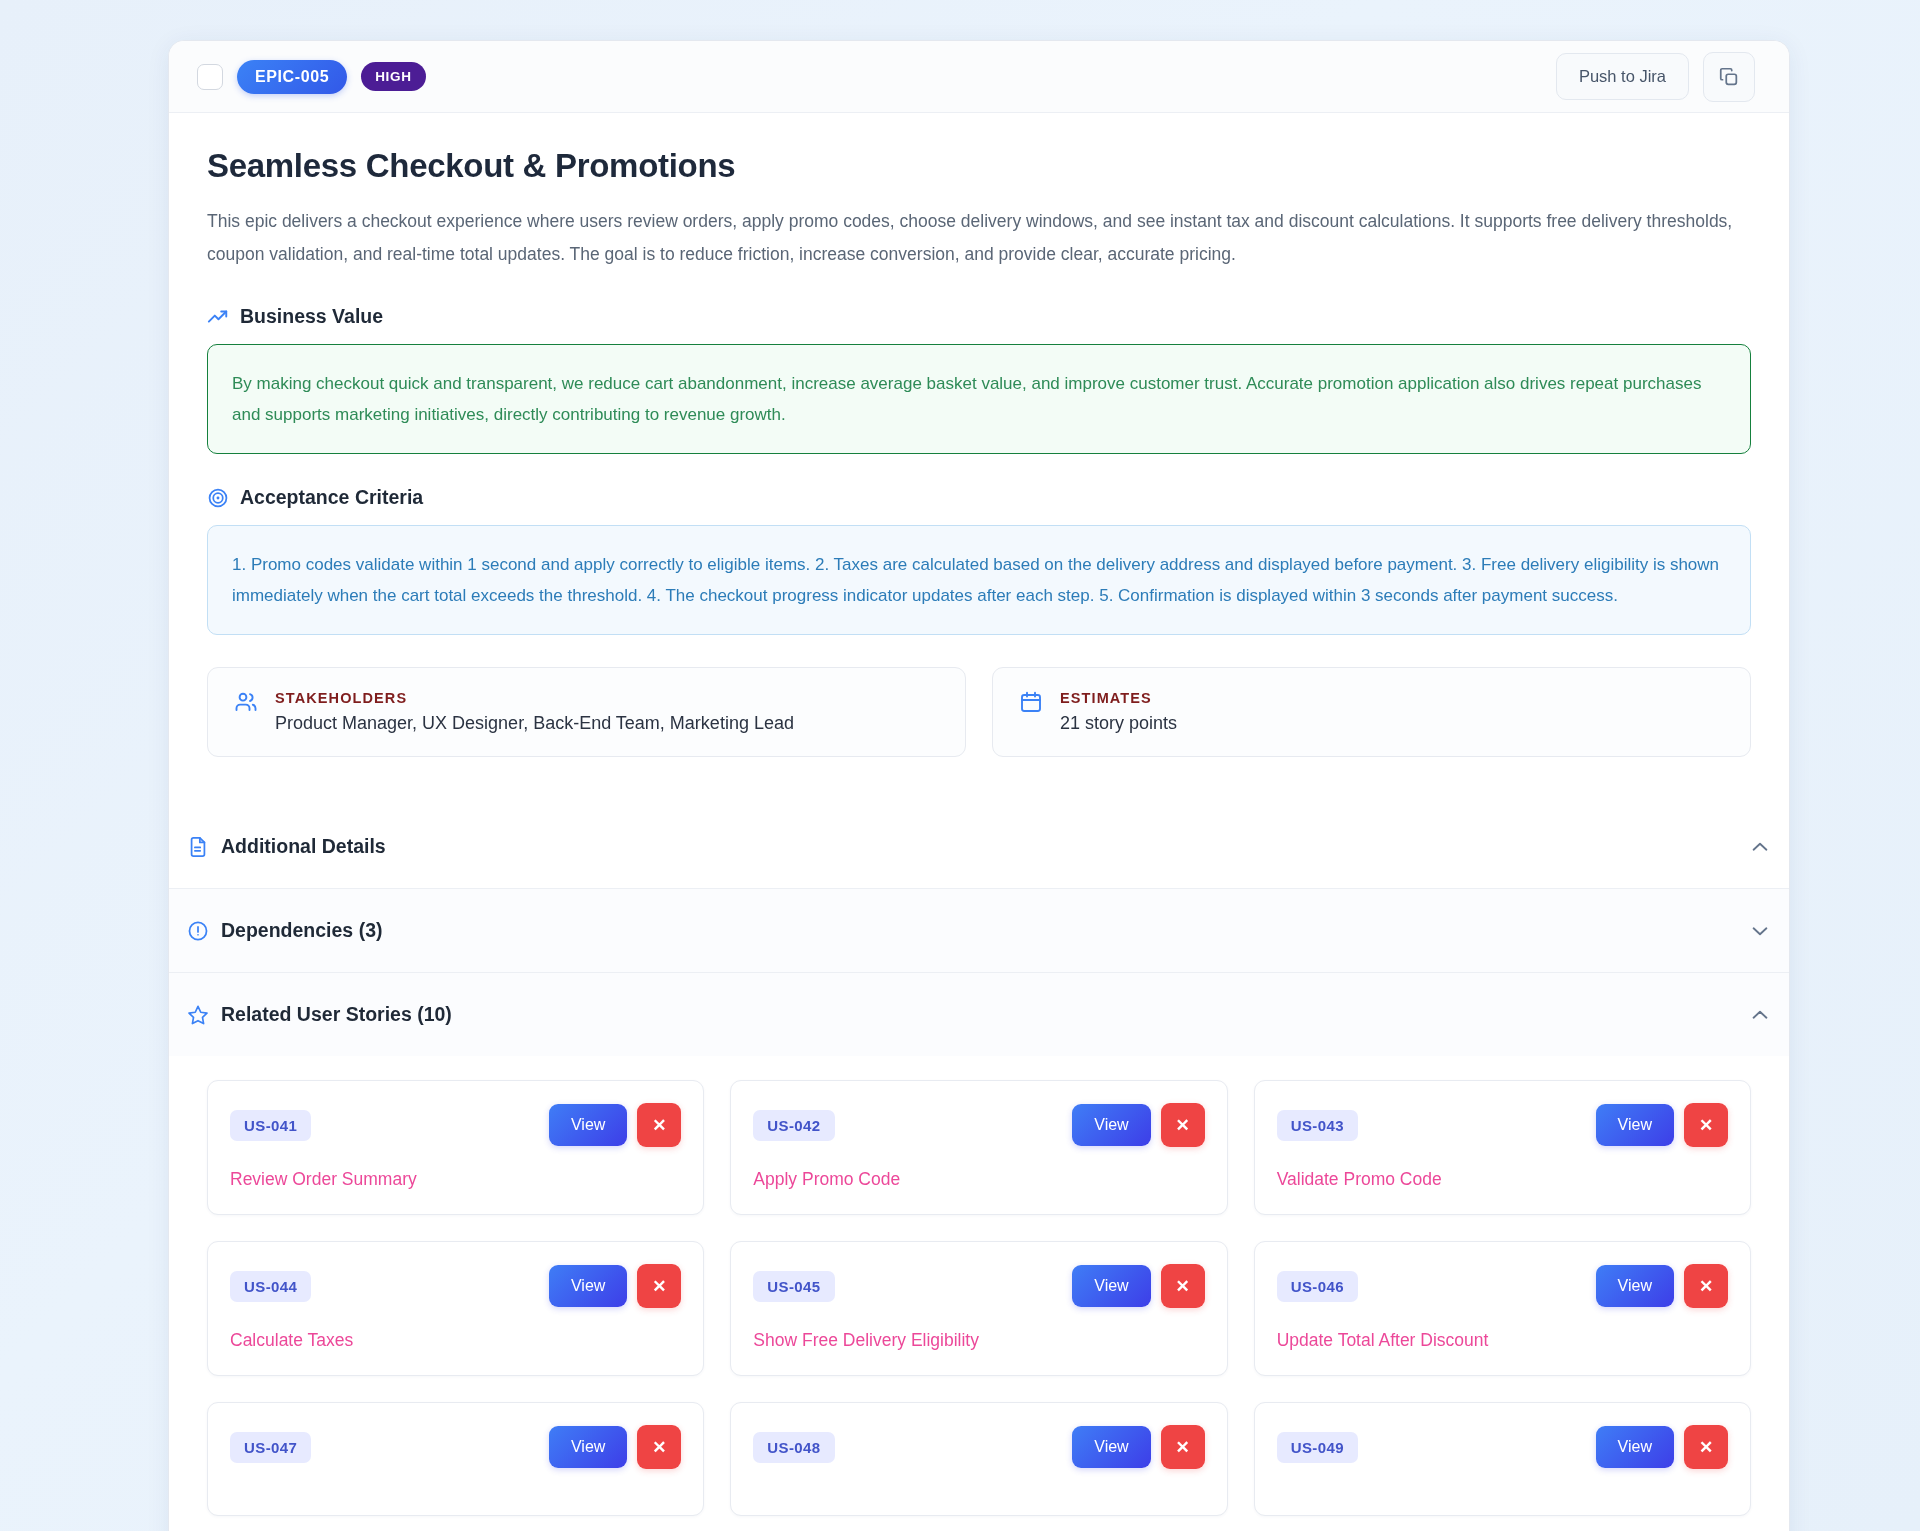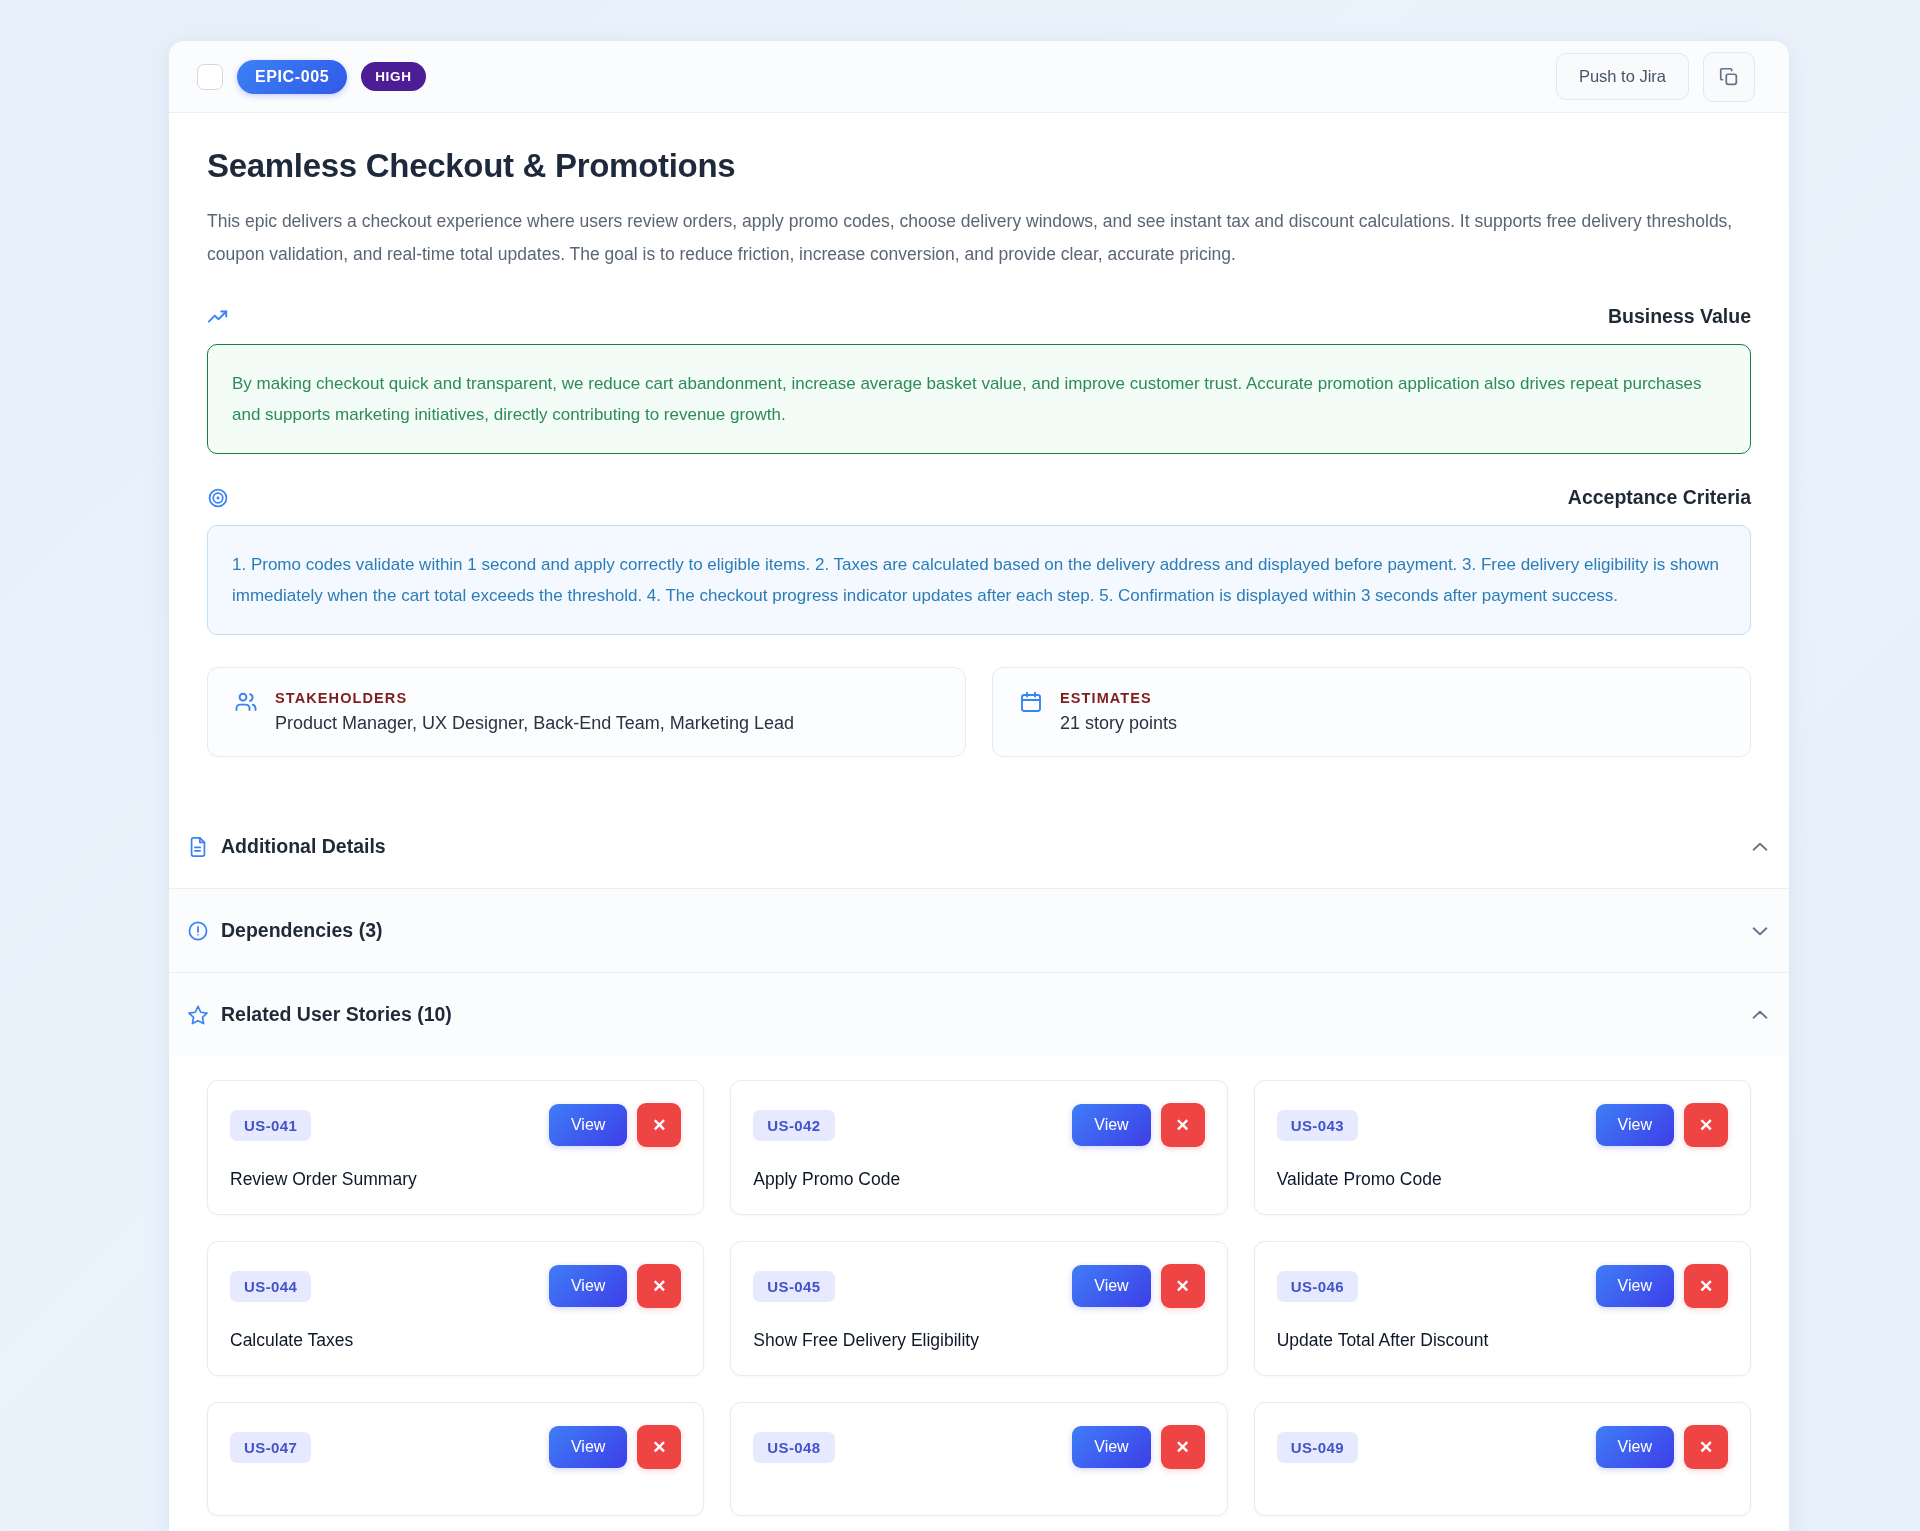--- a/index.html
+++ b/index.html
@@ -105,21 +105,20 @@
     color: #5a6676;
     max-width: 1560px;
     margin-bottom: 34px;
   }
 
   .sec-head {
     display: flex;
     align-items: center;
     gap: 11px;
     margin-bottom: 16px;
-    justify-content: space-between;
   }
   .sec-head .ttl {
     font-size: 19.5px;
     font-weight: 700;
     color: #1f2937;
   }
 
   .box {
     border-radius: 10px;
     padding: 23px 24px;
@@ -234,21 +233,21 @@
     width: 44px; height: 44px;
     font-size: 17px;
     font-weight: 700;
     cursor: pointer;
     font-family: inherit;
     display: flex; align-items: center; justify-content: center;
     box-shadow: 0 2px 6px rgba(239, 68, 68, 0.22);
   }
   .story-title {
     font-size: 17.5px;
-    color: #0f172a;
+    color: #ec4899;
   }
 
   svg { display: block; }
 </style>
 </head>
 <body>
 
 <div class="page">
   <div class="epic-card">
 

